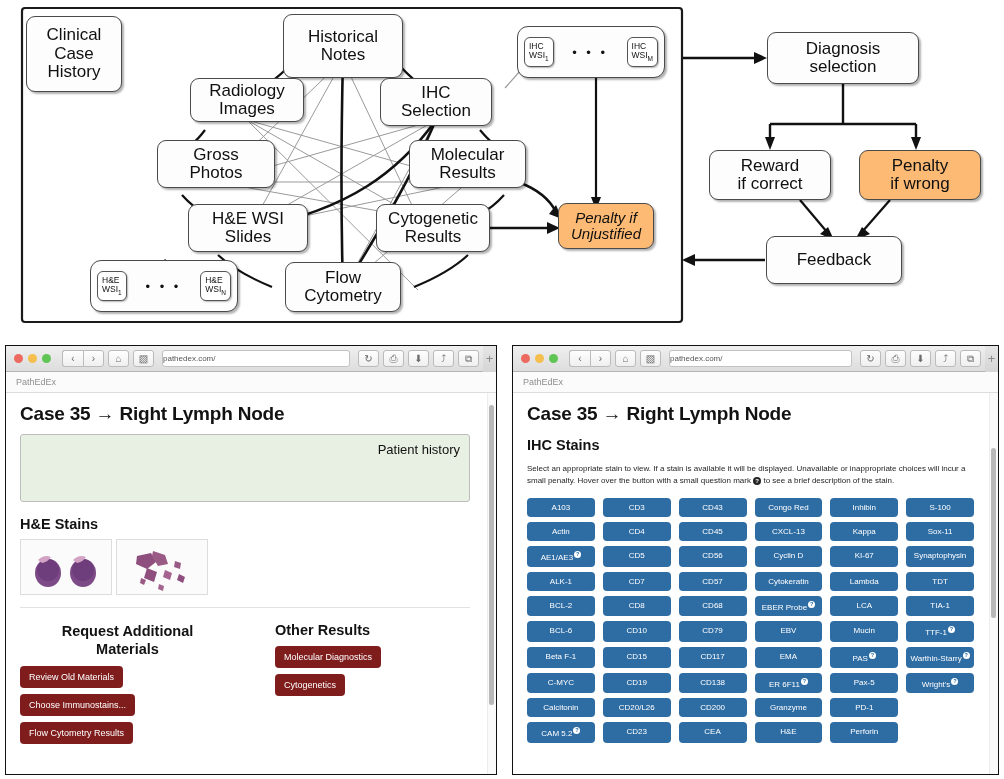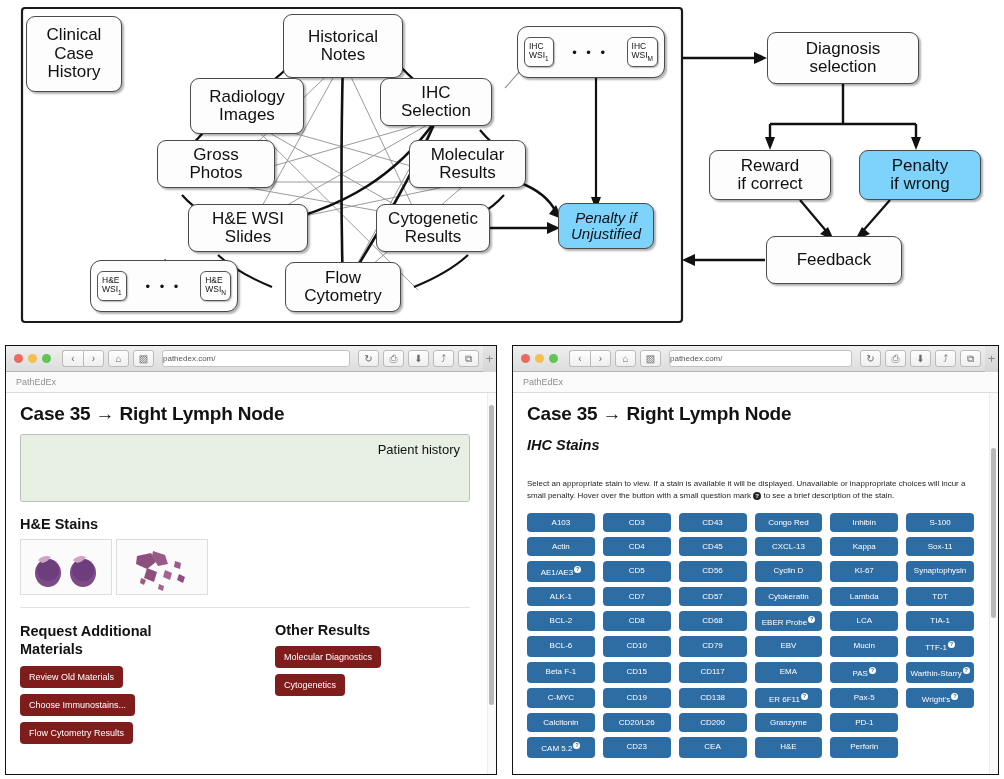--- a/index.html
+++ b/index.html
@@ -12,21 +12,21 @@
   #diagram-panel { position:absolute; left:0; top:0; width:1004px; height:330px; background:#fff; }
   #diagram-svg { position:absolute; left:0; top:0; }
 
   .node {
     position:absolute; background:#fdfdfd; border:1.3px solid #4a4a4a;
     border-radius:9px; box-shadow:2px 2px 2px rgba(0,0,0,.30);
     display:flex; align-items:center; justify-content:center; text-align:center;
     font-size:17px; color:#101010; line-height:1.08; z-index:5;
     font-family:"Liberation Sans", sans-serif;
   }
-  .node.gray { background:#7dd3fc;text-align:center; }
+  .node.gray { background:#fdba74;text-align:center; }
   .node.italic { font-style:italic; font-size:15px; }
   .node-inner { padding:0 3px; }
 
   .groupbox {
     position:absolute; background:#fdfdfd; border:1.3px solid #4a4a4a;
     border-radius:11px; box-shadow:2px 2px 2px rgba(0,0,0,.30); z-index:6;
     display:flex; align-items:center; justify-content:space-between; padding:0 6px;
   }
   .wsi-chip {
     background:#fff; border:1.1px solid #555; border-radius:6px;
@@ -206,21 +206,21 @@
       </div>
     </div>
 
     <div class="node" style="left:283px;top:14px;width:120px;height:64px;">
       <div class="node-inner">
         <div>Historical</div>
         <div>Notes</div>
       </div>
     </div>
 
-    <div class="node" style="left:190px;top:78px;width:114px;height:56px;">
+    <div class="node" style="left:190px;top:78px;width:114px;height:44px;">
       <div class="node-inner">
         <div>Radiology</div>
         <div>Images</div>
       </div>
     </div>
 
     <div class="node" style="left:380px;top:78px;width:112px;height:48px;">
       <div class="node-inner">
         <div>IHC</div>
         <div>Selection</div>
@@ -386,21 +386,21 @@
             <path d="M42 44 l5 2 l-1 5 l-5 -2 z" fill="#a4648f"></path>
             <path d="M24 38 l5 2 l-2 5 l-4 -2 z" fill="#9a5a86"></path>
           </svg>
         </div>
       </div>
 
       <div class="divider" style="margin-bottom:14px;margin-right:12px;"></div>
 
       <div style="display:flex;gap:40px;">
         <div style="width:215px;">
-          <div class="sec-h" style="margin-bottom:8px;line-height:1.25;">
+          <div class="sec-h" style="margin-bottom:8px;line-height:1.25;text-align:center;">
             <div>Request Additional</div>
             <div>Materials</div>
           </div>
           <div>
             <div><span class="gbtn">Review Old Materials</span></div>
             <div><span class="gbtn">Choose Immunostains...</span></div>
             <div><span class="gbtn">Flow Cytometry Results</span></div>
           </div>
         </div>
         <div>
@@ -442,21 +442,21 @@
     <div class="bookmarkbar">
       <span>PathEdEx</span>
     </div>
 
     <div class="page-area" style="height:381px;padding:10px 14px 0 14px;">
       <div class="scroll-track"></div>
       <div class="scrollbar" style="top:55px;height:170px;"></div>
 
       <div class="case-title" style="margin-bottom:12px;">Case 35 → Right Lymph Node</div>
 
-      <div class="sec-h" style="margin-bottom:25px;font-style:italic;">IHC Stains</div>
+      <div class="sec-h" style="margin-bottom:10px;">IHC Stains</div>
 
 
       <div class="instr" style="margin-bottom:11px;margin-right:10px;">
         <span>Select an appropriate stain to view. If a stain is available it will be displayed. Unavailable or inappropriate choices will incur a small penalty. Hover over the button with a small question mark</span>
         <span class="qm">?</span>
         <span>to see a brief description of the stain.</span>
       </div>
 
       <div class="stain-grid" id="stain-grid" style="margin-right:10px;">
           <div class="sbtn"><span>A103</span></div>

